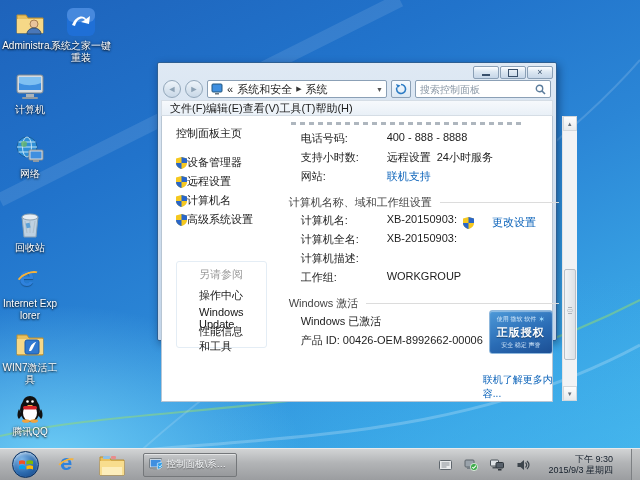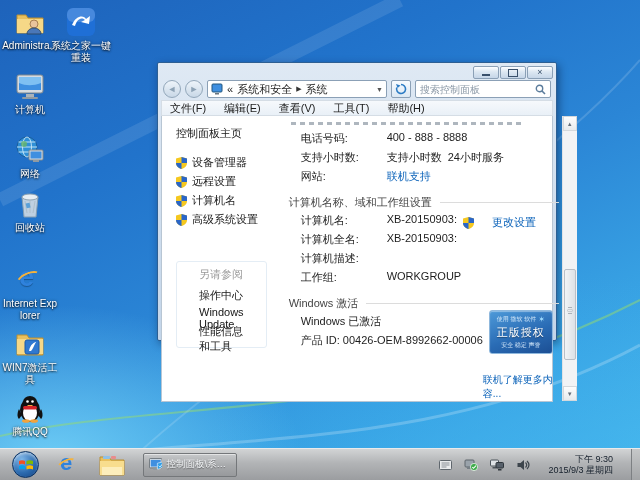--- a/index.html
+++ b/index.html
@@ -46,28 +46,28 @@
   .addr-caret { margin-left:auto; color:#555; font-size:7px; }
   .refreshbtn { width:20px; height:18px; border:1px solid #8ba0b6; border-radius:2px;
     background:linear-gradient(#f7fbff,#dce8f3); display:flex; align-items:center; justify-content:center; }
   .searchbox { width:136px; height:18px; background:#fff; border:1px solid #8ba0b6; border-radius:2px;
     display:flex; align-items:center; padding:0 4px; gap:3px; }
   .searchbox input { flex:1; border:0; outline:none; font-size:10px; color:#333; width:80px;
     font-family:"Liberation Sans","DejaVu Sans",sans-serif; background:transparent; }
   .searchbox input::placeholder { color:#8a98a6; }
 
   .menubar { height:16px; background:linear-gradient(#f6f9fc,#e9f0f7); border:1px solid #d5dde5;
-    display:flex; align-items:center; gap:18px; padding:0 8px; font-size:11px; color:#1d1d1d; }
+    display:flex; align-items:center; gap:0; padding:0 8px; font-size:11px; color:#1d1d1d; }
   .menubar span { cursor:default; }
 
   .winbody { flex:1; background:#fff; border:1px solid #b8c6d4; border-top:0; position:relative; display:flex; }
 
   .sidebar { width:128px; padding:10px 0 0 14px; font-size:11px; color:#151515; }
   .sb-home { margin-bottom:12px; cursor:pointer; }
-  .sb-task { display:flex; align-items:center; gap:5px; height:19px; cursor:pointer; color:#1a1a1a; }
+  .sb-task { display:flex; align-items:center; height:19px; cursor:pointer; color:#1a1a1a; }
   .sb-seealso { margin-top:32px; border:1px solid #e4edf5; border-radius:3px; padding:5px 22px; margin-right:8px; }
   .sb-seealso .hdr { color:#9a9a9a; margin-bottom:6px; }
   .sb-seealso .itm { height:18px; cursor:pointer; }
 
   .main { flex:1; position:relative; padding:6px 18px 0 14px; }
   .remnant { height:3px; width:230px; margin:0 0 6px 2px;
     background:repeating-linear-gradient(90deg,#9aa4ae 0 5px, transparent 5px 9px); opacity:.8; }
   .row { display:flex; height:19px; padding-left:12px; }
   .row .lab { width:86px; color:#1d1d1d; }
   .row .val { color:#1d1d1d; white-space:pre; }
@@ -77,21 +77,21 @@
   .chg { display:flex; align-items:center; gap:18px; margin-left:6px; }
 
   .activ { display:flex; margin-top:1px; }
   .activ-left { flex:1; }
   .activ-right { width:76px; display:flex; flex-direction:column; align-items:center; margin-top:-4px; }
   .badge { width:64px; height:44px; border-radius:3px; border:1px solid #8fb8dd;
     background:linear-gradient(160deg,#4e9ad9 0%, #2a6cb5 55%, #1c4f94 100%);
     color:#fff; display:flex; flex-direction:column; align-items:center; justify-content:center; gap:1px;
     box-shadow:inset 0 1px 1px rgba(255,255,255,.4); }
   .badge .l1 { font-size:6px; color:#d3e8fa; display:flex; gap:2px; align-items:center; }
-  .badge .l2 { font-size:11px; font-weight:normal; letter-spacing:1px; text-shadow:0 1px 1px rgba(0,0,0,.4); }
+  .badge .l2 { font-size:11px; font-weight:bold; letter-spacing:1px; text-shadow:0 1px 1px rgba(0,0,0,.4); }
   .badge .l3 { font-size:6px; color:#cfe4f8; }
   .badge .star { color:#9fdcff; font-size:8px; }
   .morelnk { margin-top:19px; font-size:10px; }
 
   .vscroll { position:absolute; right:0; top:0; bottom:0; width:15px; background:#f2f3f5; border-left:1px solid #e0e2e5;
     display:flex; flex-direction:column; }
   .varrow { height:15px; display:flex; align-items:center; justify-content:center; font-size:6px; color:#66707c;
     background:linear-gradient(#fdfdfd,#e7eaed); border:1px solid #d4d8dc; }
   .vtrack { flex:1; position:relative; }
   .vthumb { position:absolute; left:1px; right:1px; top:54%; height:36%;
@@ -179,21 +179,21 @@
           <path d="M2 12 h20 M3.5 7 h17 M3.5 17 h17" stroke="#bfe2f6" stroke-width="1" fill="none"></path>
           <circle cx="9" cy="9" r="3" fill="#67b56a" opacity=".8"></circle>
           <rect x="14" y="15" width="14" height="10" rx="1" fill="#d6dbe0" stroke="#7d8890"></rect>
           <rect x="15.5" y="16.5" width="11" height="7" fill="#3f8fe0"></rect>
           <rect x="18" y="25" width="6" height="2" fill="#8f9aa2"></rect>
         </svg>
     </div>
     <div class="lbl">网络</div>
   </div>
 
-  <div class="dicon" style="left:2px;top:188px">
+  <div class="dicon" style="left:2px;top:208px">
     <div class="img">
       <svg width="30" height="30" viewBox="0 0 30 30">
           <path d="M7 8 L9 28 L21 28 L23 8 Z" fill="#cfdbe4" stroke="#8fa3b1" opacity=".9"></path>
           <ellipse cx="15" cy="8" rx="8" ry="3" fill="#e6eef4" stroke="#8fa3b1"></ellipse>
           <path d="M10 12 l2 12 M15 12 v12 M20 12 l-2 12" stroke="#aebfcb" fill="none"></path>
           <rect x="11" y="14" width="4" height="5" fill="#5aa0d8" transform="rotate(-12 13 16)"></rect>
         </svg>
     </div>
     <div class="lbl">回收站</div>
   </div>
@@ -332,21 +332,21 @@
 
       <div class="main">
         <div class="remnant"></div>
 
         <div class="row">
           <span class="lab">电话号码:</span>
           <span class="val">400 - 888 - 8888</span>
         </div>
         <div class="row">
           <span class="lab">支持小时数:</span>
-          <span class="val">支持小时数  24小时服务</span>
+          <span class="val">远程设置  24小时服务</span>
         </div>
         <div class="row">
           <span class="lab">网站:</span>
           <a class="lnk">联机支持</a>
         </div>
 
         <div class="sect">
           <span>计算机名称、域和工作组设置</span>
           <span class="line"></span>
         </div>

